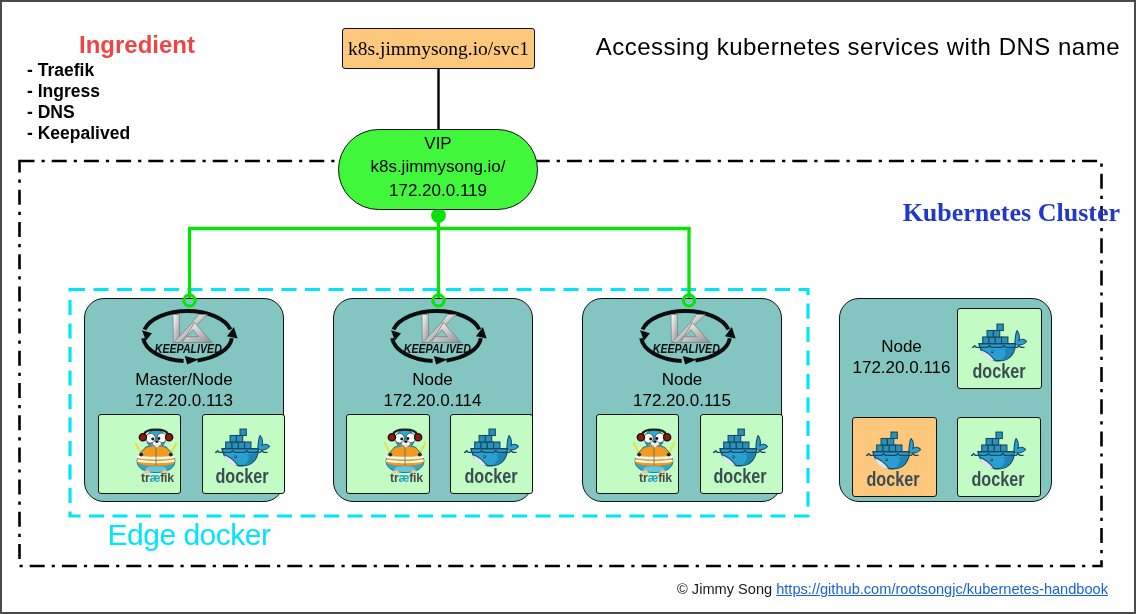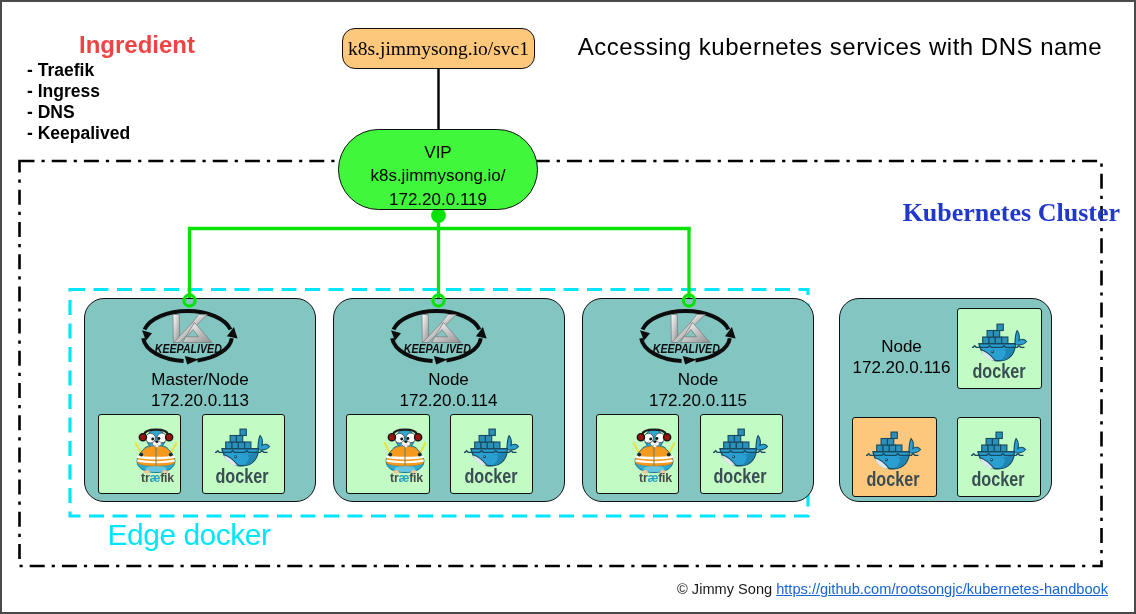--- a/index.html
+++ b/index.html
@@ -3,32 +3,32 @@
 <meta charset="utf-8">
 <style>
   html,body{margin:0;padding:0;background:#fff;}
   #canvas{position:relative;width:1136px;height:614px;background:#fff;overflow:hidden;
     font-family:"Liberation Sans",sans-serif;}
   #frame{left:0;top:0;width:1136px;height:614px;border:2px solid #4a4a4a;box-sizing:border-box;z-index:50;pointer-events:none;}
   .abs{position:absolute;}
   #ingredient{left:27px;top:33px;width:220px;}
   #ingredient h1{font-size:24px;line-height:24px;font-weight:bold;margin:0 0 2.5px 0;color:#ef4444;text-align:center;}
   #ingredient div{font-size:17.5px;line-height:21.3px;color:#000;font-weight:bold;}
-  #title{left:560px;top:33px;width:560px;text-align:center;font-size:24px;color:#000;letter-spacing:0.5px;}
+  #title{left:560px;top:33px;width:560px;text-align:right;font-size:24px;color:#000;letter-spacing:0.5px;}
   #svcbox{left:342px;top:28px;width:193px;height:41px;background:#fdc77c;border:1.6px solid #111;
-    border-radius:13px;box-sizing:border-box;font-family:"Liberation Serif",serif;font-size:19.5px;
+    border-radius:3px;box-sizing:border-box;font-family:"Liberation Serif",serif;font-size:19.5px;
     display:flex;align-items:center;justify-content:center;color:#000;}
   #vip{left:338px;top:129px;width:200px;height:81px;background:#40f73c;border:1.5px solid #111;
     border-radius:41px;box-sizing:border-box;text-align:center;font-size:17px;line-height:23.3px;
-    color:#000;padding-top:11px;}
+    color:#000;padding-top:2px;}
   #kclabel{left:770px;top:198px;width:350px;text-align:right;font-family:"Liberation Serif",serif;
     font-weight:bold;font-size:26px;color:#2138cc;}
   #edgelabel{left:107.5px;top:518px;font-size:30px;letter-spacing:-0.5px;color:#00e6f8;}
   .node{background:#82c5c1;border:1.6px solid #111;border-radius:20px;box-sizing:border-box;
-    width:232px;height:204px;top:298px;}
+    width:200px;height:204px;top:298px;}
   .nlabel{width:100%;text-align:center;font-size:17px;line-height:21px;color:#000;top:70px;}
   .sub{background:#c2fbc3;border:1.8px solid #111;border-radius:3px;box-sizing:border-box;
     top:115px;display:flex;align-items:center;justify-content:center;}
   .tbox{left:12.5px;width:83.5px;height:80px;justify-content:flex-end;}
   .tbox svg{margin-top:5px;}
   .dbox{left:116.5px;width:83px;height:80px;}
   .sub.orange{background:#fdc77c;}
   #copy{right:28px;top:581px;font-size:14.6px;color:#1a1a1a;margin-left:28px;}
   #copy a{color:#1763d8;text-decoration:underline;}
 </style>

